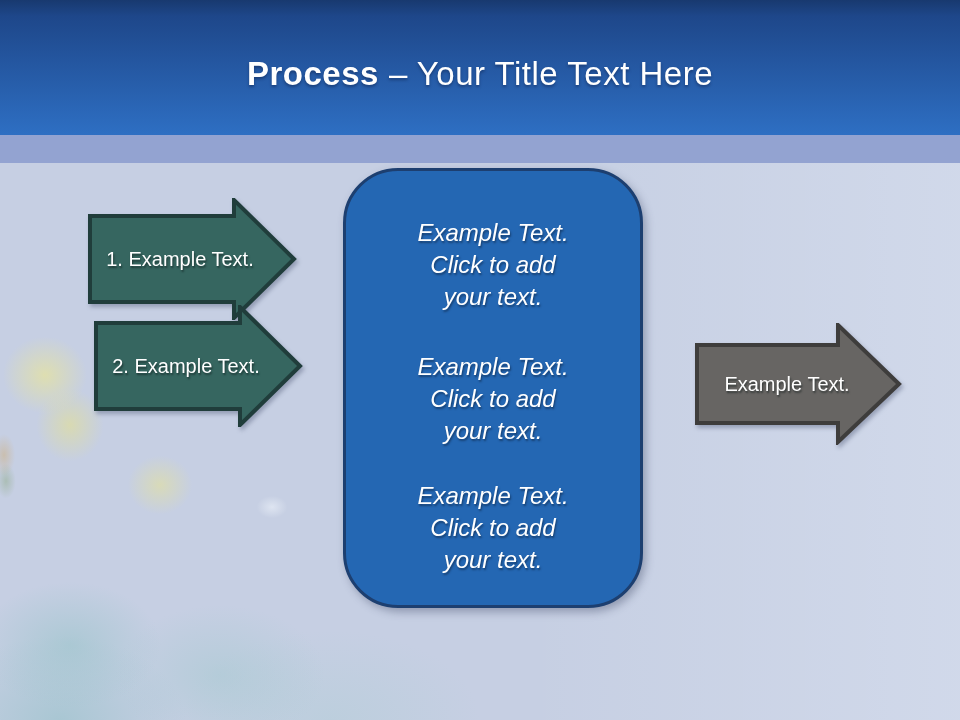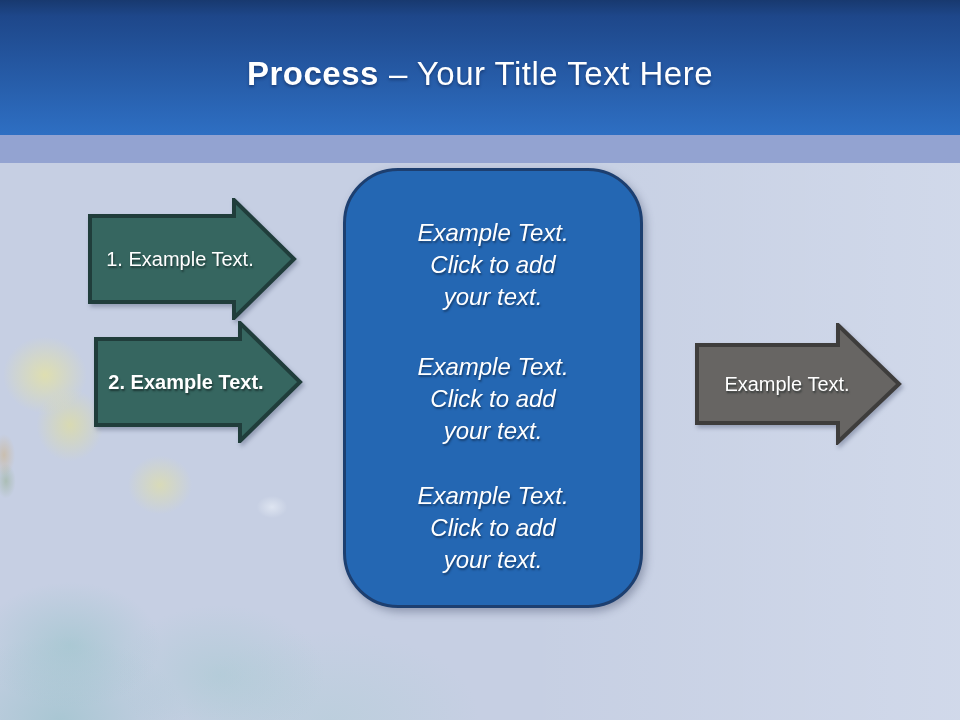--- a/index.html
+++ b/index.html
@@ -47,21 +47,21 @@
   .arrow svg{position:absolute;inset:0;filter:drop-shadow(2px 3px 2px rgba(70,80,110,.4));}
   .arrow .poly-teal{fill:var(--teal-arrow-fill,#366660);stroke:var(--teal-arrow-border,#203d3b);stroke-width:4;}
   .arrow .poly-gray{fill:var(--gray-arrow-fill,#676563);stroke:var(--gray-arrow-border,#3e3d3c);stroke-width:4;}
   .arrow .label{
     position:absolute;left:14px;right:40px;top:0;bottom:0;
     display:flex;align-items:center;justify-content:center;
     color:#fff;font-size:20px;white-space:nowrap;
     text-shadow:1px 2px 2px rgba(10,20,20,.55);
   }
   .arrow1{left:88px;top:198px;}
-  .arrow2{left:94px;top:321px;font-weight:bold;}
+  .arrow2{left:94px;top:305px;}
   .arrow3{left:94px;top:446px;}
   .arrow-right{left:695px;top:323px;}
   
   .center-box{
     position:absolute;left:343px;top:168px;width:300px;height:440px;
     box-sizing:border-box;border:3px solid var(--blue-box-border,#1d3f70);
     border-radius:55px;background:var(--blue-box-fill,#2467b3);
     box-shadow:3px 4px 8px rgba(60,70,100,.4);
     display:flex;flex-direction:column;align-items:center;
     padding-top:46px;

